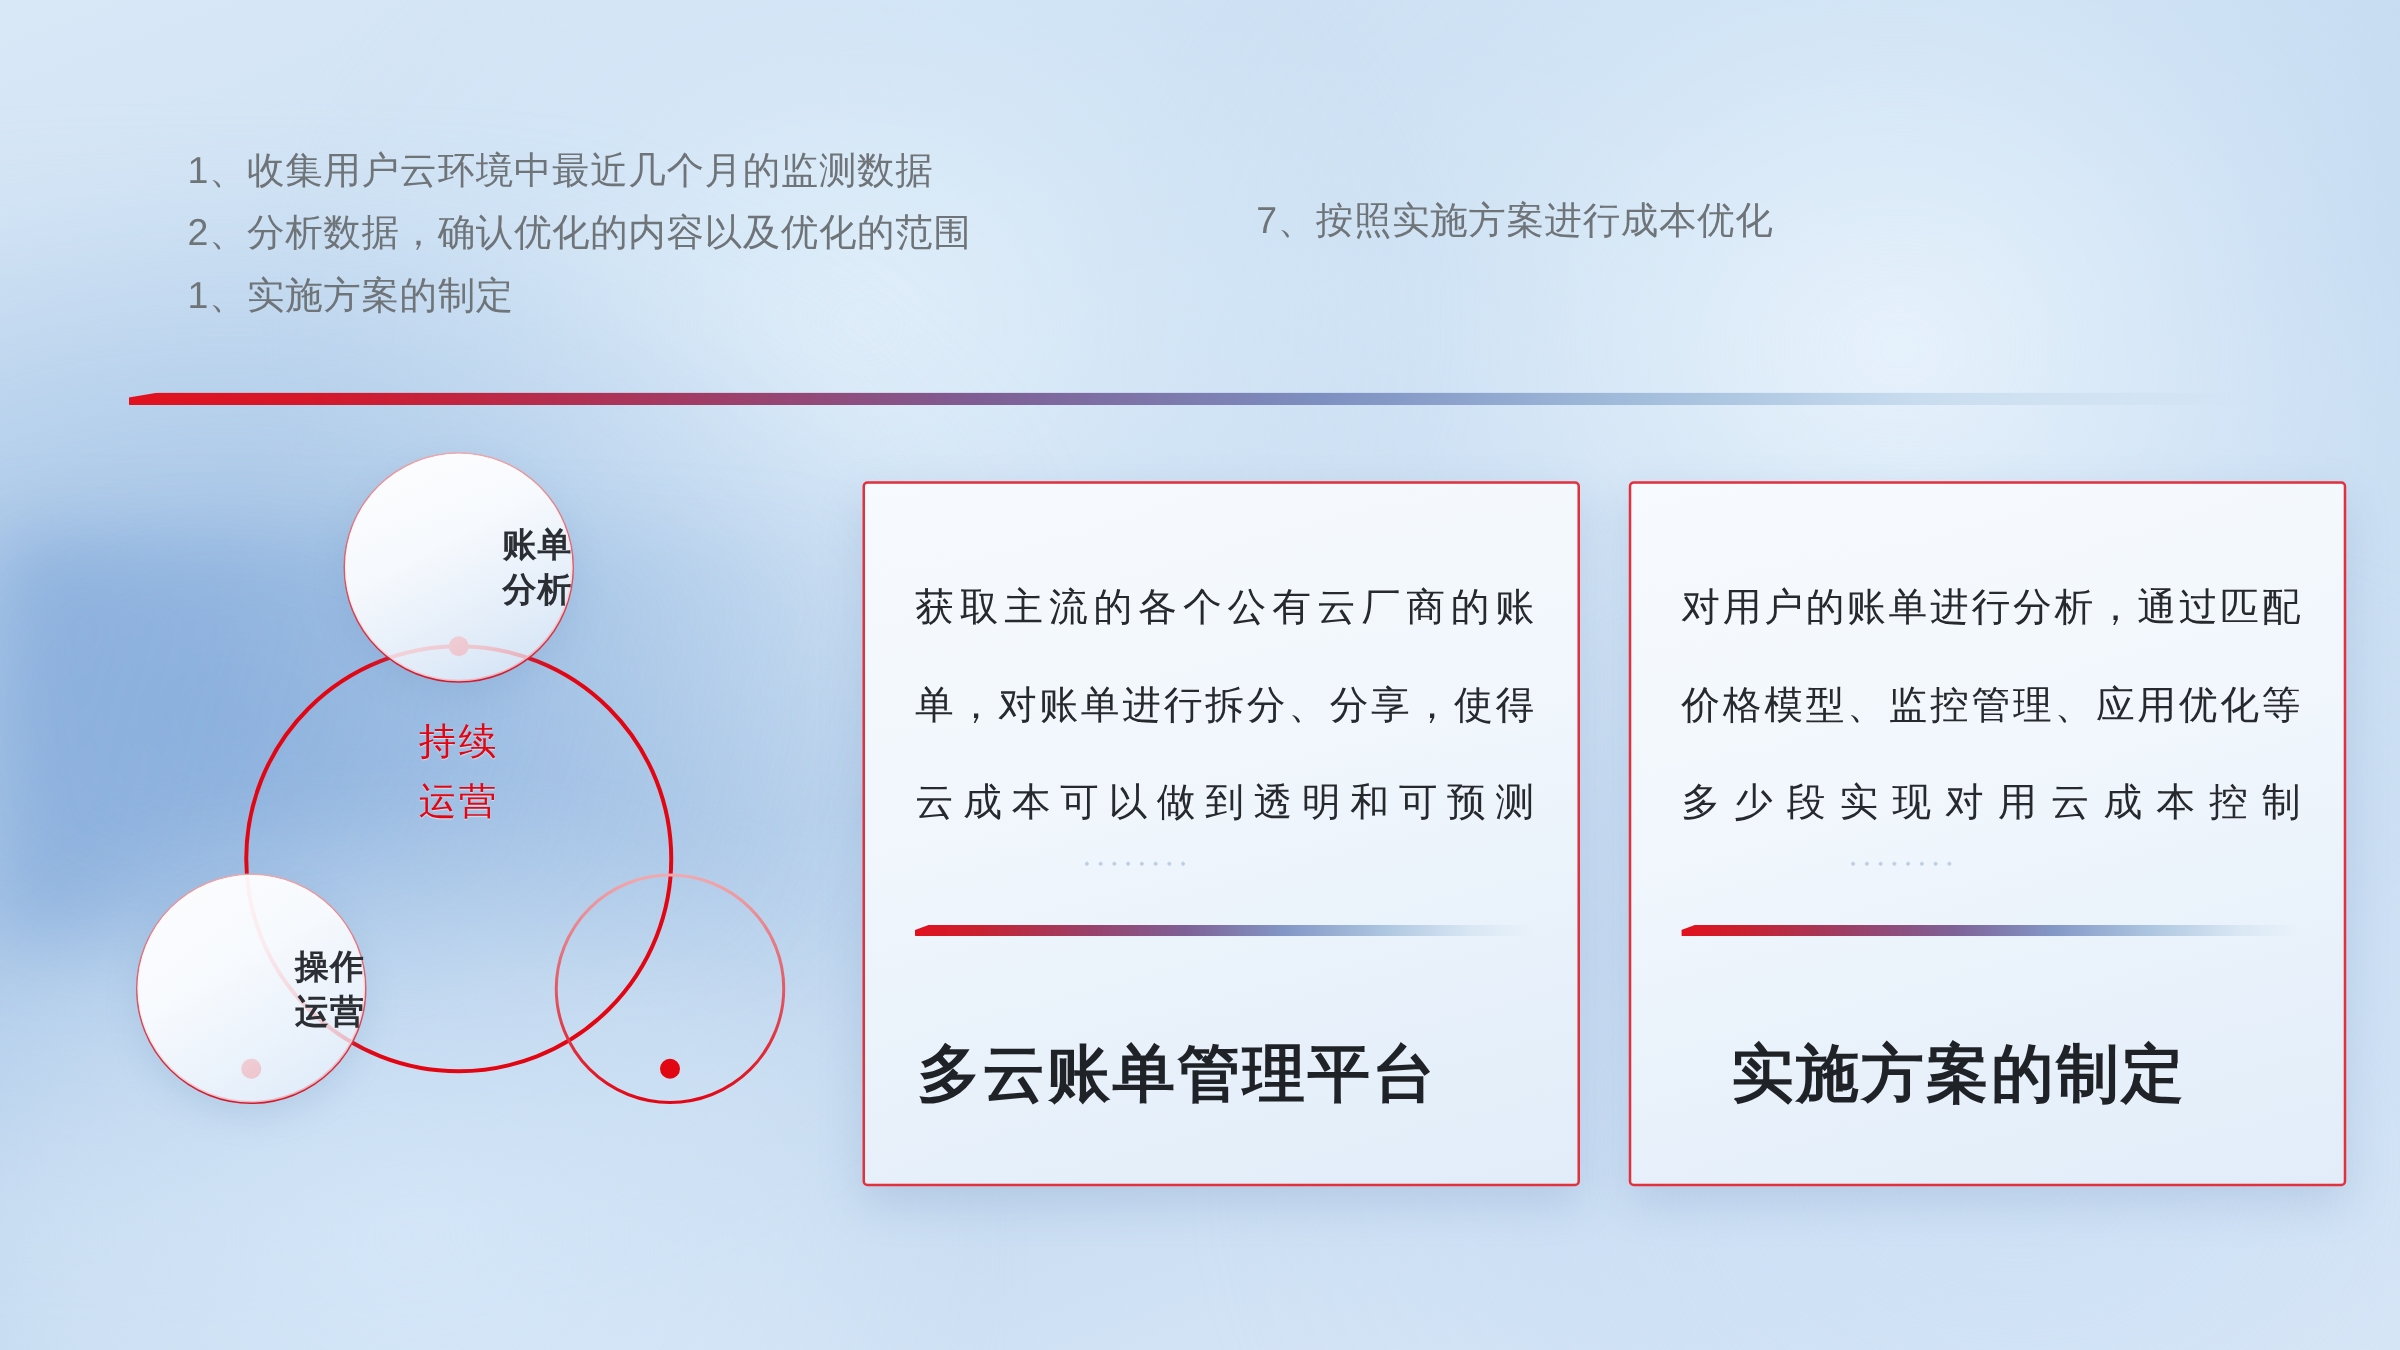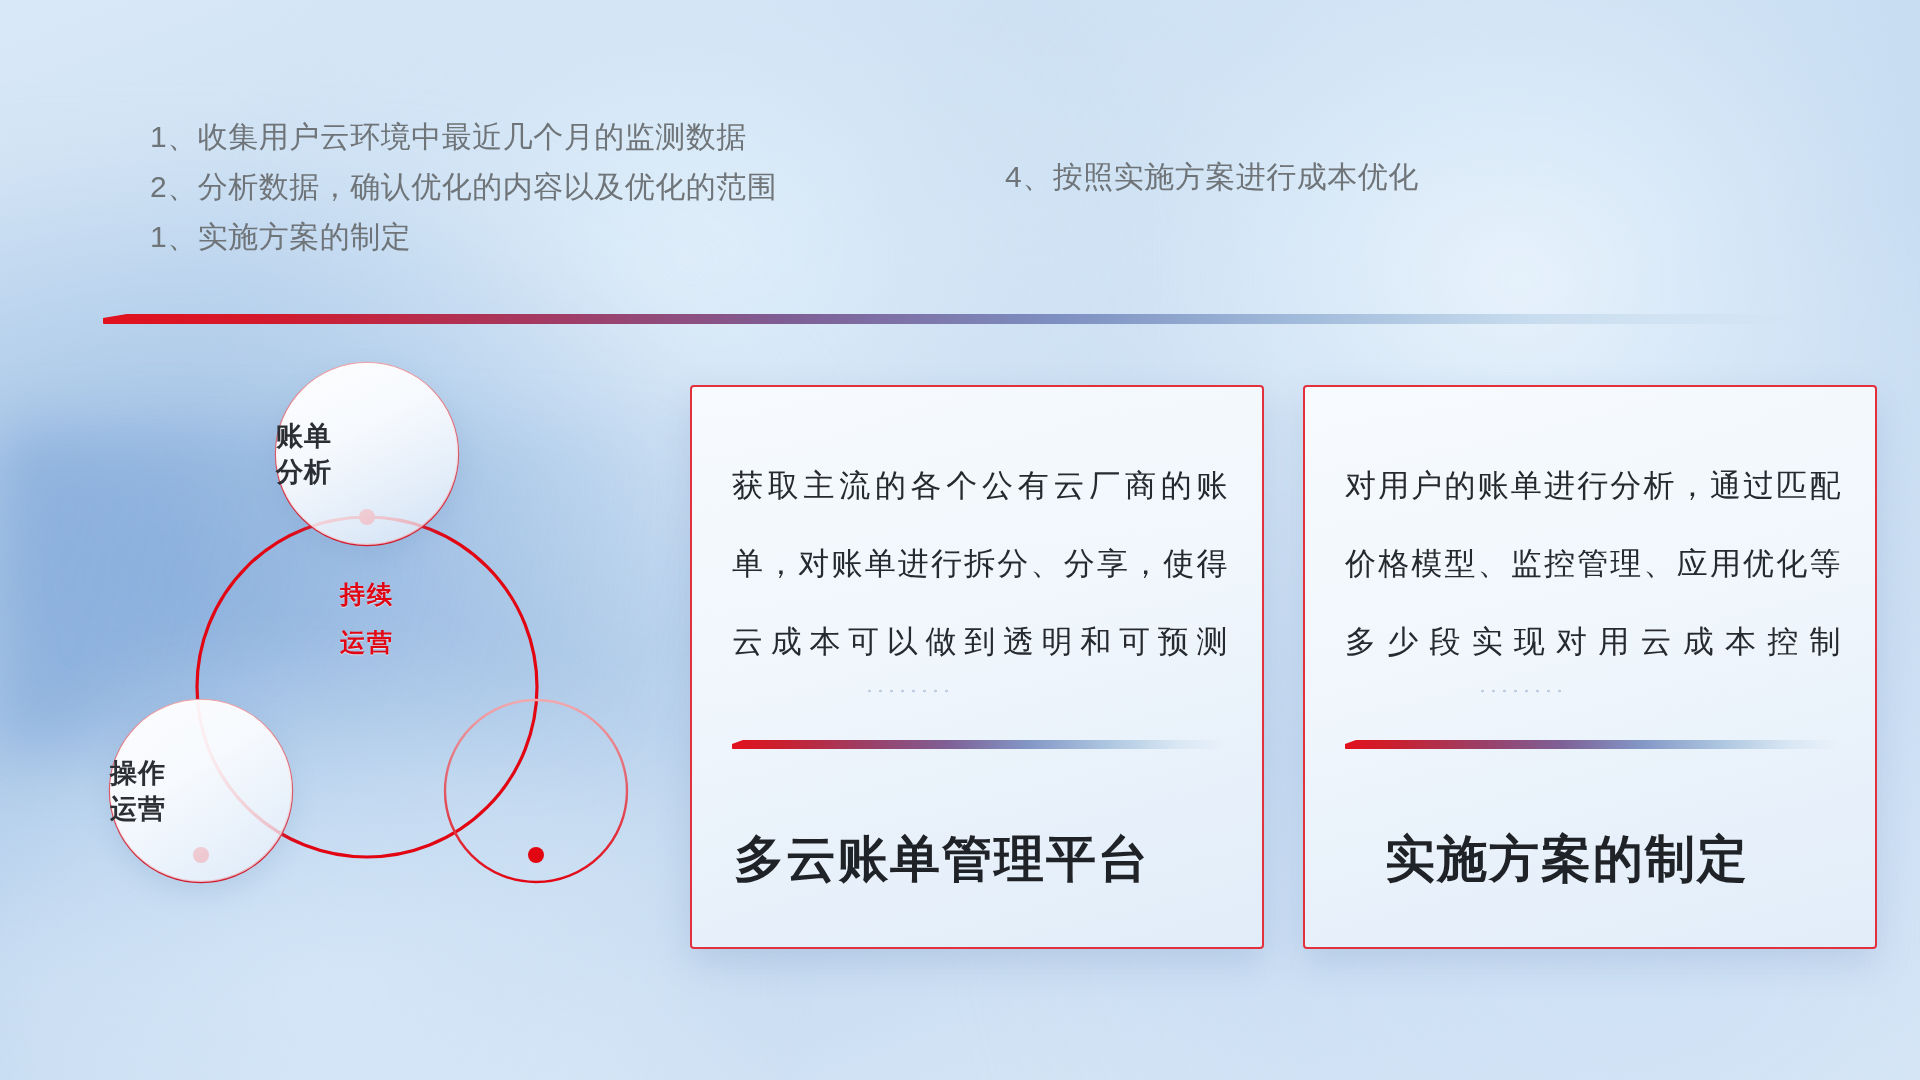--- a/index.html
+++ b/index.html
@@ -154,21 +154,21 @@
     border-radius: 50%;
     background: linear-gradient(150deg,
         rgba(255,255,255,0.97) 0%,
         rgba(252,253,255,0.93) 40%,
         rgba(240,246,253,0.80) 75%,
         rgba(228,239,251,0.62) 100%);
     box-shadow: 0 10px 26px rgba(110,145,190,0.22),
                 inset 0 1px 2px rgba(255,255,255,0.9);
     display: flex;
     flex-direction: column;
-    align-items: flex-start;
+    align-items: flex-end;
     justify-content: center;
   }
   .venn-bubble span {
     display: block;
     font-size: 27px;
     font-weight: 700;
     color: #2b2f33;
     line-height: 36px;
     letter-spacing: 1px;
   }
@@ -176,22 +176,22 @@
   .bubble-left   { left: 10px;  top: 345px; width: 182px; height: 182px; }
   .bubble-right  { left: 345px; top: 345px; width: 182px; height: 182px; }
 
   .venn-center {
     position: absolute;
     left: 176px;
     top: 215px;
     width: 182px;
     text-align: center;
     color: #e20613;
-    font-size: 25px;
-    font-weight: 700;
+    font-size: 30px;
+    font-weight: 400;
     line-height: 48px;
     letter-spacing: 2px;
     text-shadow: 0 1px 1px rgba(255,255,255,0.6);
   }
 
   
   .card {
     position: absolute;
     top: 385px;
     width: 570px;
@@ -278,21 +278,21 @@
   <div class="bg-blob-e"></div>
   <div class="bg-vignette"></div>
 
   <div class="bullets">
     <div class="bullet-col left">
       <div class="bullet-line">1、收集用户云环境中最近几个月的监测数据</div>
       <div class="bullet-line">2、分析数据，确认优化的内容以及优化的范围</div>
       <div class="bullet-line">1、实施方案的制定</div>
     </div>
     <div class="bullet-col right">
-      <div class="bullet-line">4、按照实施方案进行成本优化</div>
+      <div class="bullet-line">7、按照实施方案进行成本优化</div>
     </div>
   </div>
 
   <div class="top-rule"></div>
 
   <div class="venn">
 
     <svg width="560" height="600" viewBox="0 0 560 600">
       <defs>
         <linearGradient id="ringGrad" x1="0" y1="0" x2="0" y2="1">

